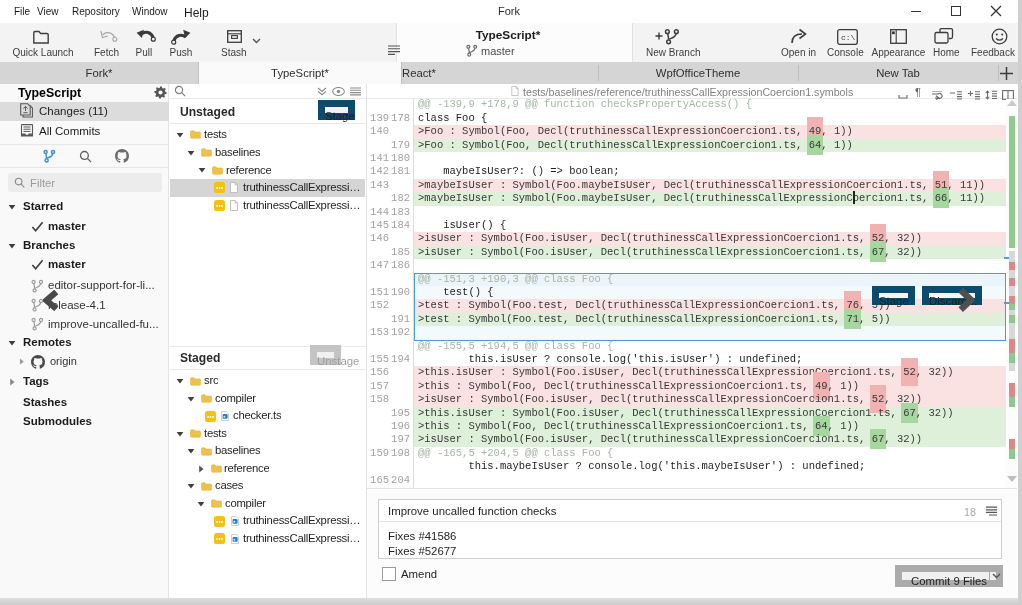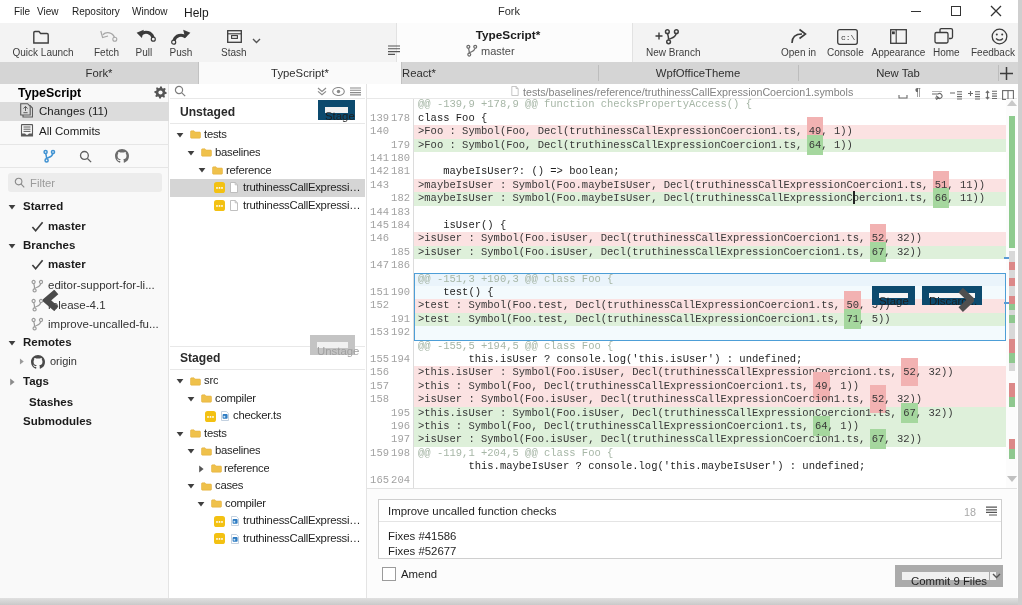--- a/index.html
+++ b/index.html
@@ -234,21 +234,21 @@
       <path d="M2.2 0.6 L6.6 4 L2.2 7.4 Z" fill="#9a9a9a"></path>
     </svg>
     <svg style="position:absolute;left:31px;top:354.6px" width="14" height="14" viewBox="0 0 16 16">
       <path fill="#4a4a4a" fill-rule="evenodd" d="M8 0C3.58 0 0 3.58 0 8c0 3.54 2.29 6.53 5.47 7.59.4.07.55-.17.55-.38 0-.19-.01-.82-.01-1.49-2.01.37-2.53-.49-2.69-.94-.09-.23-.48-.94-.82-1.13-.28-.15-.68-.52-.01-.53.63-.01 1.08.58 1.23.82.72 1.21 1.87.87 2.33.66.07-.52.28-.87.51-1.07-1.78-.2-3.64-.89-3.64-3.95 0-.87.31-1.59.82-2.15-.08-.2-.36-1.02.08-2.12 0 0 .67-.21 2.2.82.64-.18 1.32-.27 2-.27s1.36.09 2 .27c1.53-1.04 2.2-.82 2.2-.82.44 1.1.16 1.92.08 2.12.51.56.82 1.27.82 2.15 0 3.07-1.87 3.75-3.65 3.95.29.25.54.73.54 1.48 0 1.07-.01 1.93-.01 2.2 0 .21.15.46.55.38A8.01 8.01 0 0 0 16 8c0-4.42-3.58-8-8-8z"></path>
     </svg>
     <div class="abs " style="left:50px;top:355.0px;font-size:11px;color:#333;white-space:nowrap">origin</div>
 <svg style="position:absolute;left:8px;top:378.0px" width="8" height="8" viewBox="0 0 8 8">
       <path d="M2.2 0.6 L6.6 4 L2.2 7.4 Z" fill="#8a8a8a"></path>
     </svg>
     <div class="abs bold" style="left:23px;top:375.4px;font-size:11.5px;color:#1b1b1b;white-space:nowrap">Tags</div>
-<div class="abs bold" style="left:29px;top:395.59999999999997px;font-size:11.5px;color:#1b1b1b;white-space:nowrap">Stashes</div>
+<div class="abs bold" style="left:23px;top:395.59999999999997px;font-size:11.5px;color:#1b1b1b;white-space:nowrap">Stashes</div>
 <div class="abs bold" style="left:23px;top:415.09999999999997px;font-size:11.5px;color:#1b1b1b;white-space:nowrap">Submodules</div>
 <div class="abs" style="left:170px;top:84px;width:197px;height:514px;background:#fff;border-right:1.5px solid #e4e4e4"></div>
 <svg style="position:absolute;left:174px;top:85px" width="12" height="12" viewBox="0 0 12 12">
       <circle cx="5" cy="5" r="3.6" fill="none" stroke="#7d7d7d" stroke-width="1.2"></circle>
       <path d="M7.8 7.8 L11.2 11.2" stroke="#7d7d7d" stroke-width="1.2"></path>
     </svg>
 <svg width="10" height="9" viewBox="0 0 10 9" style="position:absolute;left:317px;top:87px">
       <path d="M1 1 L5 4.4 L9 1 M1 4.4 L5 7.8 L9 4.4" fill="none" stroke="#8a8a8a" stroke-width="1.2"></path>
     </svg>
 <svg width="13" height="9" viewBox="0 0 13 9" style="position:absolute;left:332px;top:87px">
@@ -301,21 +301,21 @@
       <circle cx="5.5" cy="5.9" r="0.95" fill="#fff"></circle>
       <circle cx="8" cy="5.9" r="0.95" fill="#fff"></circle>
     </svg>
     <svg style="position:absolute;left:230px;top:200.1px" width="8" height="11" viewBox="0 0 8 11">
 <path d="M0.5 0.5 L5.2 0.5 L7.5 2.8 L7.5 10.5 L0.5 10.5 Z" fill="#fff" stroke="#b9b9b9" stroke-width="0.9"></path>
 <path d="M5.2 0.5 L5.2 2.8 L7.5 2.8" fill="none" stroke="#b9b9b9" stroke-width="0.9"></path>
     </svg>
     <div class="abs" style="left:243px;top:199.0px;font-size:11.3px;letter-spacing:-0.25px;color:#1f1f1f;white-space:nowrap;max-width:120px;overflow:hidden;text-overflow:ellipsis">truthinessCallExpression...</div>
 <div class="abs" style="left:170px;top:345.5px;width:195px;height:1px;background:#e8e8e8"></div>
 <div class="abs bold" style="left:180px;top:350.5px;font-size:12.1px;color:#2b2b2b">Staged</div>
-<div class="btn" style="left:310px;top:335px;width:45px;height:20px;line-height:18px;color:#9f9f9f;border-color:#c4c4c4">Unstage</div>
+<div class="btn" style="left:310px;top:345px;width:31px;height:20px;line-height:18px;color:#9f9f9f;border-color:#c4c4c4">Unstage</div>
 <div class="abs" style="left:170px;top:368.5px;width:195px;height:1px;background:#e8e8e8"></div>
 <svg style="position:absolute;left:176px;top:377.0px" width="8" height="8" viewBox="0 0 8 8">
       <path d="M0.6 2 L7.4 2 L4 6.4 Z" fill="#3f3f3f"></path>
     </svg>
     <svg style="position:absolute;left:190px;top:376.5px" width="11" height="9" viewBox="0 0 11 9">
 <path d="M0.5 1.8 Q0.5 0.8 1.4 0.8 L4 0.8 L5 2 L9.6 2 Q10.5 2 10.5 2.9 L10.5 7.2 Q10.5 8.2 9.6 8.2 L1.4 8.2 Q0.5 8.2 0.5 7.2 Z" fill="#efc14b" stroke="#e2ad38" stroke-width="0.5"></path>
 </svg>
     <div class="abs" style="left:204px;top:374.4px;font-size:11.3px;letter-spacing:-0.25px;color:#1f1f1f;white-space:nowrap;max-width:159px;overflow:hidden;text-overflow:ellipsis">src</div>
 <svg style="position:absolute;left:187px;top:394.5px" width="8" height="8" viewBox="0 0 8 8">
       <path d="M0.6 2 L7.4 2 L4 6.4 Z" fill="#3f3f3f"></path>
@@ -464,32 +464,32 @@
 <div class="cr cx">    maybeIsUser?: () =&gt; boolean;</div>
 <div class="cr dl">&gt;maybeIsUser : Symbol(Foo.maybeIsUser, Decl(truthinessCallExpressionCoercion1.ts, <i class="dh">51</i>, 11))</div>
 <div class="cr ad">&gt;maybeIsUser : Symbol(Foo.maybeIsUser, Decl(truthinessCallExpressionCoercion1.ts, <i class="ah">66</i>, 11))</div>
 <div class="cr cx"></div>
 <div class="cr cx">    isUser() {</div>
 <div class="cr dl">&gt;isUser : Symbol(Foo.isUser, Decl(truthinessCallExpressionCoercion1.ts, <i class="dh">52</i>, 32))</div>
 <div class="cr ad">&gt;isUser : Symbol(Foo.isUser, Decl(truthinessCallExpressionCoercion1.ts, <i class="ah">67</i>, 32))</div>
 <div class="cr cx"></div>
 <div class="cr hd sel">@@ -151,3 +190,3 @@ class Foo {</div>
 <div class="cr cx sel">    test() {</div>
-<div class="cr dl">&gt;test : Symbol(Foo.test, Decl(truthinessCallExpressionCoercion1.ts, <i class="dh">50</i>, 5))</div>
+<div class="cr dl">&gt;test : Symbol(Foo.test, Decl(truthinessCallExpressionCoercion1.ts, <i class="dh">76</i>, 5))</div>
 <div class="cr ad">&gt;test : Symbol(Foo.test, Decl(truthinessCallExpressionCoercion1.ts, <i class="ah">71</i>, 5))</div>
 <div class="cr cx sel"></div>
 <div class="cr hd">@@ -155,5 +194,5 @@ class Foo {</div>
 <div class="cr cx">        this.isUser ? console.log('this.isUser') : undefined;</div>
 <div class="cr dl">&gt;this.isUser : Symbol(Foo.isUser, Decl(truthinessCallExpressionCoercion1.ts, <i class="dh">52</i>, 32))</div>
 <div class="cr dl">&gt;this : Symbol(Foo, Decl(truthinessCallExpressionCoercion1.ts, <i class="dh">49</i>, 1))</div>
 <div class="cr dl">&gt;isUser : Symbol(Foo.isUser, Decl(truthinessCallExpressionCoercion1.ts, <i class="dh">52</i>, 32))</div>
 <div class="cr ad">&gt;this.isUser : Symbol(Foo.isUser, Decl(truthinessCallExpressionCoercion1.ts, <i class="ah">67</i>, 32))</div>
 <div class="cr ad">&gt;this : Symbol(Foo, Decl(truthinessCallExpressionCoercion1.ts, <i class="ah">64</i>, 1))</div>
 <div class="cr ad">&gt;isUser : Symbol(Foo.isUser, Decl(truthinessCallExpressionCoercion1.ts, <i class="ah">67</i>, 32))</div>
-<div class="cr hd">@@ -119,1 +204,5 @@ class Foo {</div>
+<div class="cr hd">@@ -165,5 +204,5 @@ class Foo {</div>
 <div class="cr cx">        this.maybeIsUser ? console.log('this.maybeIsUser') : undefined;</div>
     </div>
 <div class="abs" style="left:413.5px;top:272.6px;width:592.5px;height:68.8px;border:1.5px solid #4d9ed7;pointer-events:none"></div>
 <div class="abs" style="left:853.3px;top:191px;width:1.3px;height:13px;background:#222"></div>
 <div class="btn" style="left:872px;top:286px;width:43px;height:19px;line-height:17px;background:#f4f4f4">Stage</div>
 <div class="btn" style="left:922px;top:286px;width:60px;height:19px;line-height:17px;background:#f4f4f4">Discard...</div>
 <div class="abs" style="left:1006px;top:98.5px;width:11px;height:389px;background:#fcfcfc"></div>
 <svg width="10" height="6" viewBox="0 0 10 6" style="position:absolute;left:1007px;top:100px">
       <path d="M5 0 L10 6 L0 6 Z" fill="#c9c9c9"></path>
     </svg>

